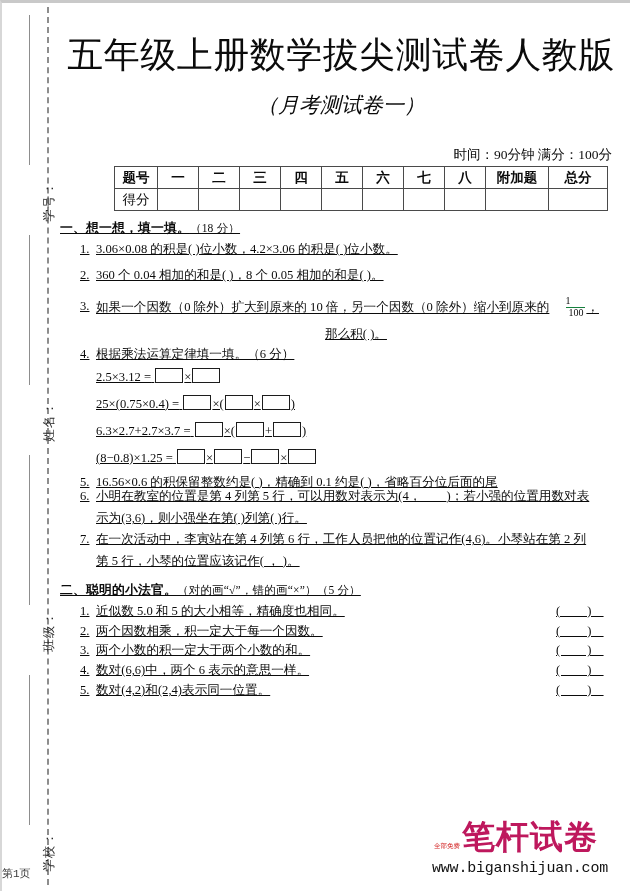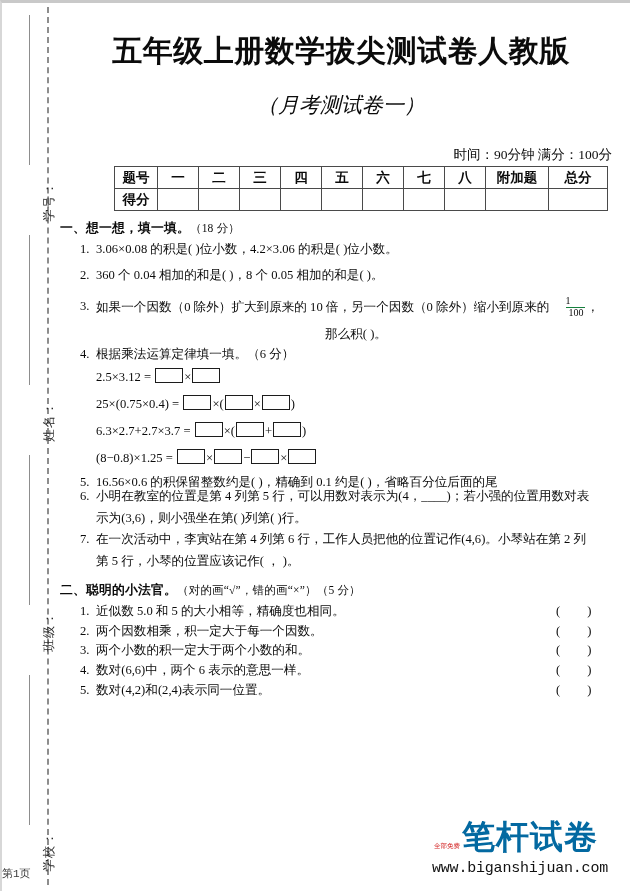--- a/index.html
+++ b/index.html
@@ -54,22 +54,22 @@
     transform: rotate(-90deg);
     font-family: "Liberation Serif", serif;
   }
 
   
   .title {
     position: absolute;
     left: 56px; right: 6px;
     top: 28px;
     text-align: center;
-    font-size: 30px;
-    font-weight: 700;
+    font-size: 36px;
+    font-weight: 400;
     letter-spacing: 0.5px;
     font-family: "Liberation Serif", "DejaVu Serif", serif;
   }
   .subtitle {
     position: absolute;
     left: 56px; right: 6px;
     top: 88px;
     text-align: center;
     font-size: 21px;
     font-style: italic;
@@ -94,30 +94,31 @@
     height: 21px;
     text-align: center;
     vertical-align: middle;
     padding: 0;
     font-weight: bold;
   }
   .c-head { width: 42px; }
   .c-num  { width: 40px; }
   .c-extra{ width: 62px; }
   .c-total{ width: 58px; }
-  .scoretable tr.empty td { font-weight: bold; }
+  .scoretable tr.empty td { font-weight: normal; }
 
   
   .content {
     position: absolute;
     left: 58px;
     right: 14px;
     top: 212px;
     font-size: 12.6px;
     line-height: 1.1;
+    text-decoration: underline;
   }
   .sec-head {
     font-weight: bold;
     font-size: 12.8px;
     margin: 6px 0 2px 0;
     letter-spacing: .2px;
   }
   .sec-head .note { font-weight: normal; font-size: 11.5px; }
   .q {
     display: flex;
@@ -186,21 +187,21 @@
     width: 182px;
     height: 62px;
   }
   .logo-cn {
     position: absolute;
     left: 30px; top: 0;
     font-size: 33px;
     font-weight: bold;
     letter-spacing: 1px;
     font-family: "Liberation Sans", sans-serif;
-    color: #0369a1;
+    color: #be185d;
   }
   .logo-url {
     position: absolute;
     left: 0; bottom: 0;
     font-size: 15px;
     font-family: "Liberation Mono", monospace;
     letter-spacing: -0.2px;
     color: #111;
   }
   .logo-badge {

